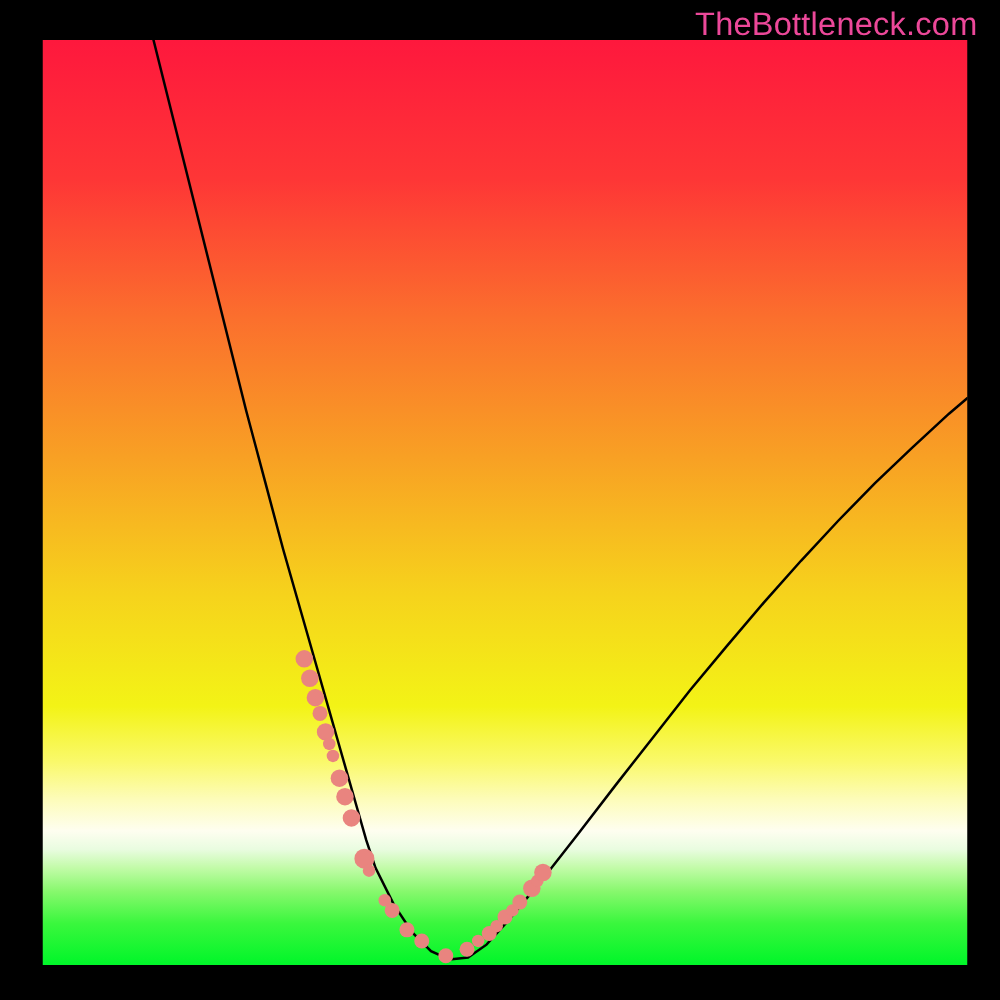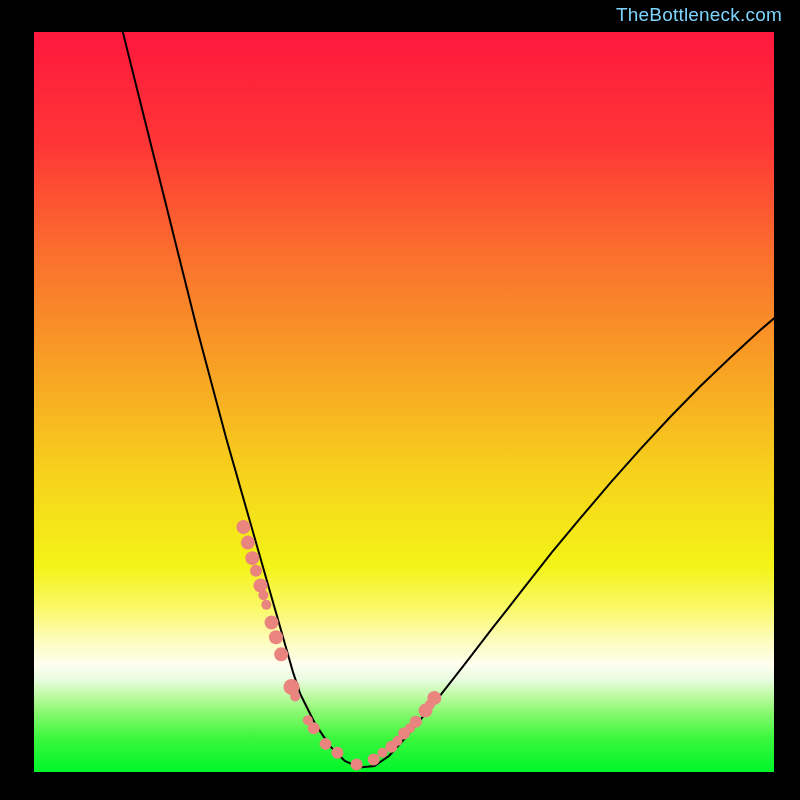--- a/index.html
+++ b/index.html
@@ -17,22 +17,22 @@
     left: 0;
     width: 800px;
     height: 800px;
     background: #000;
   }
   .plot-area {
     position: absolute;
   }
   .watermark {
     position: absolute;
-    color: #7dd3fc;
-    font-size: 19px;
+    color: #ec4899;
+    font-size: 26px;
     font-weight: 500;
     letter-spacing: 0.2px;
     white-space: nowrap;
   }
   svg {
     display: block;
   }
 </style>
 </head>
 <body>

